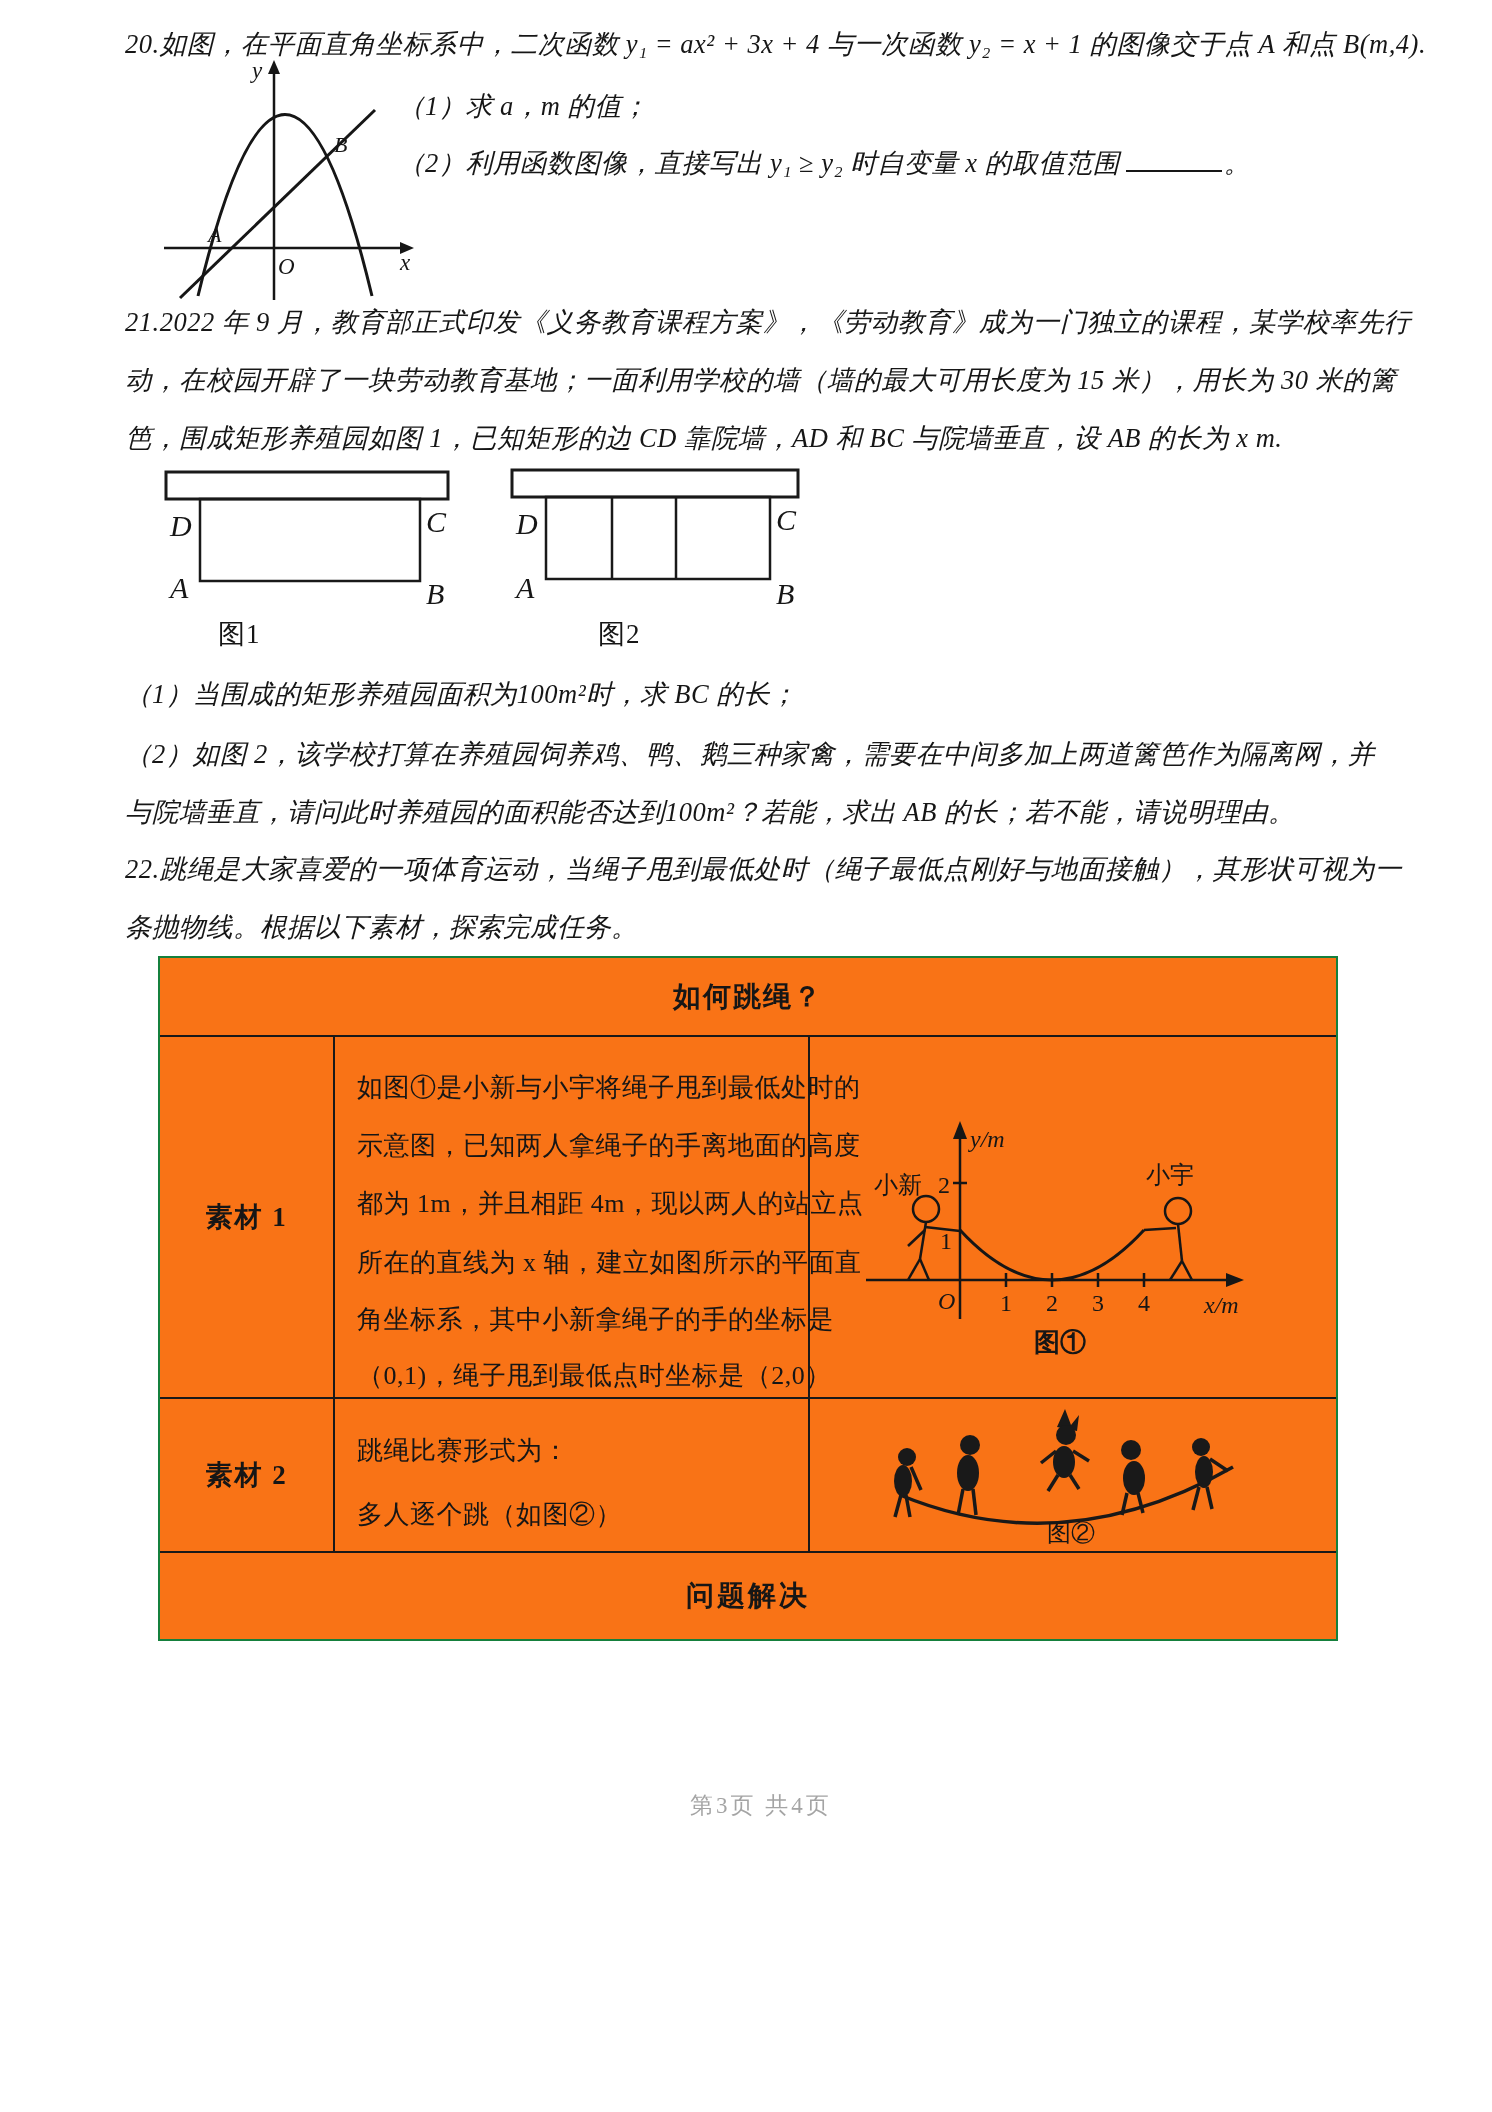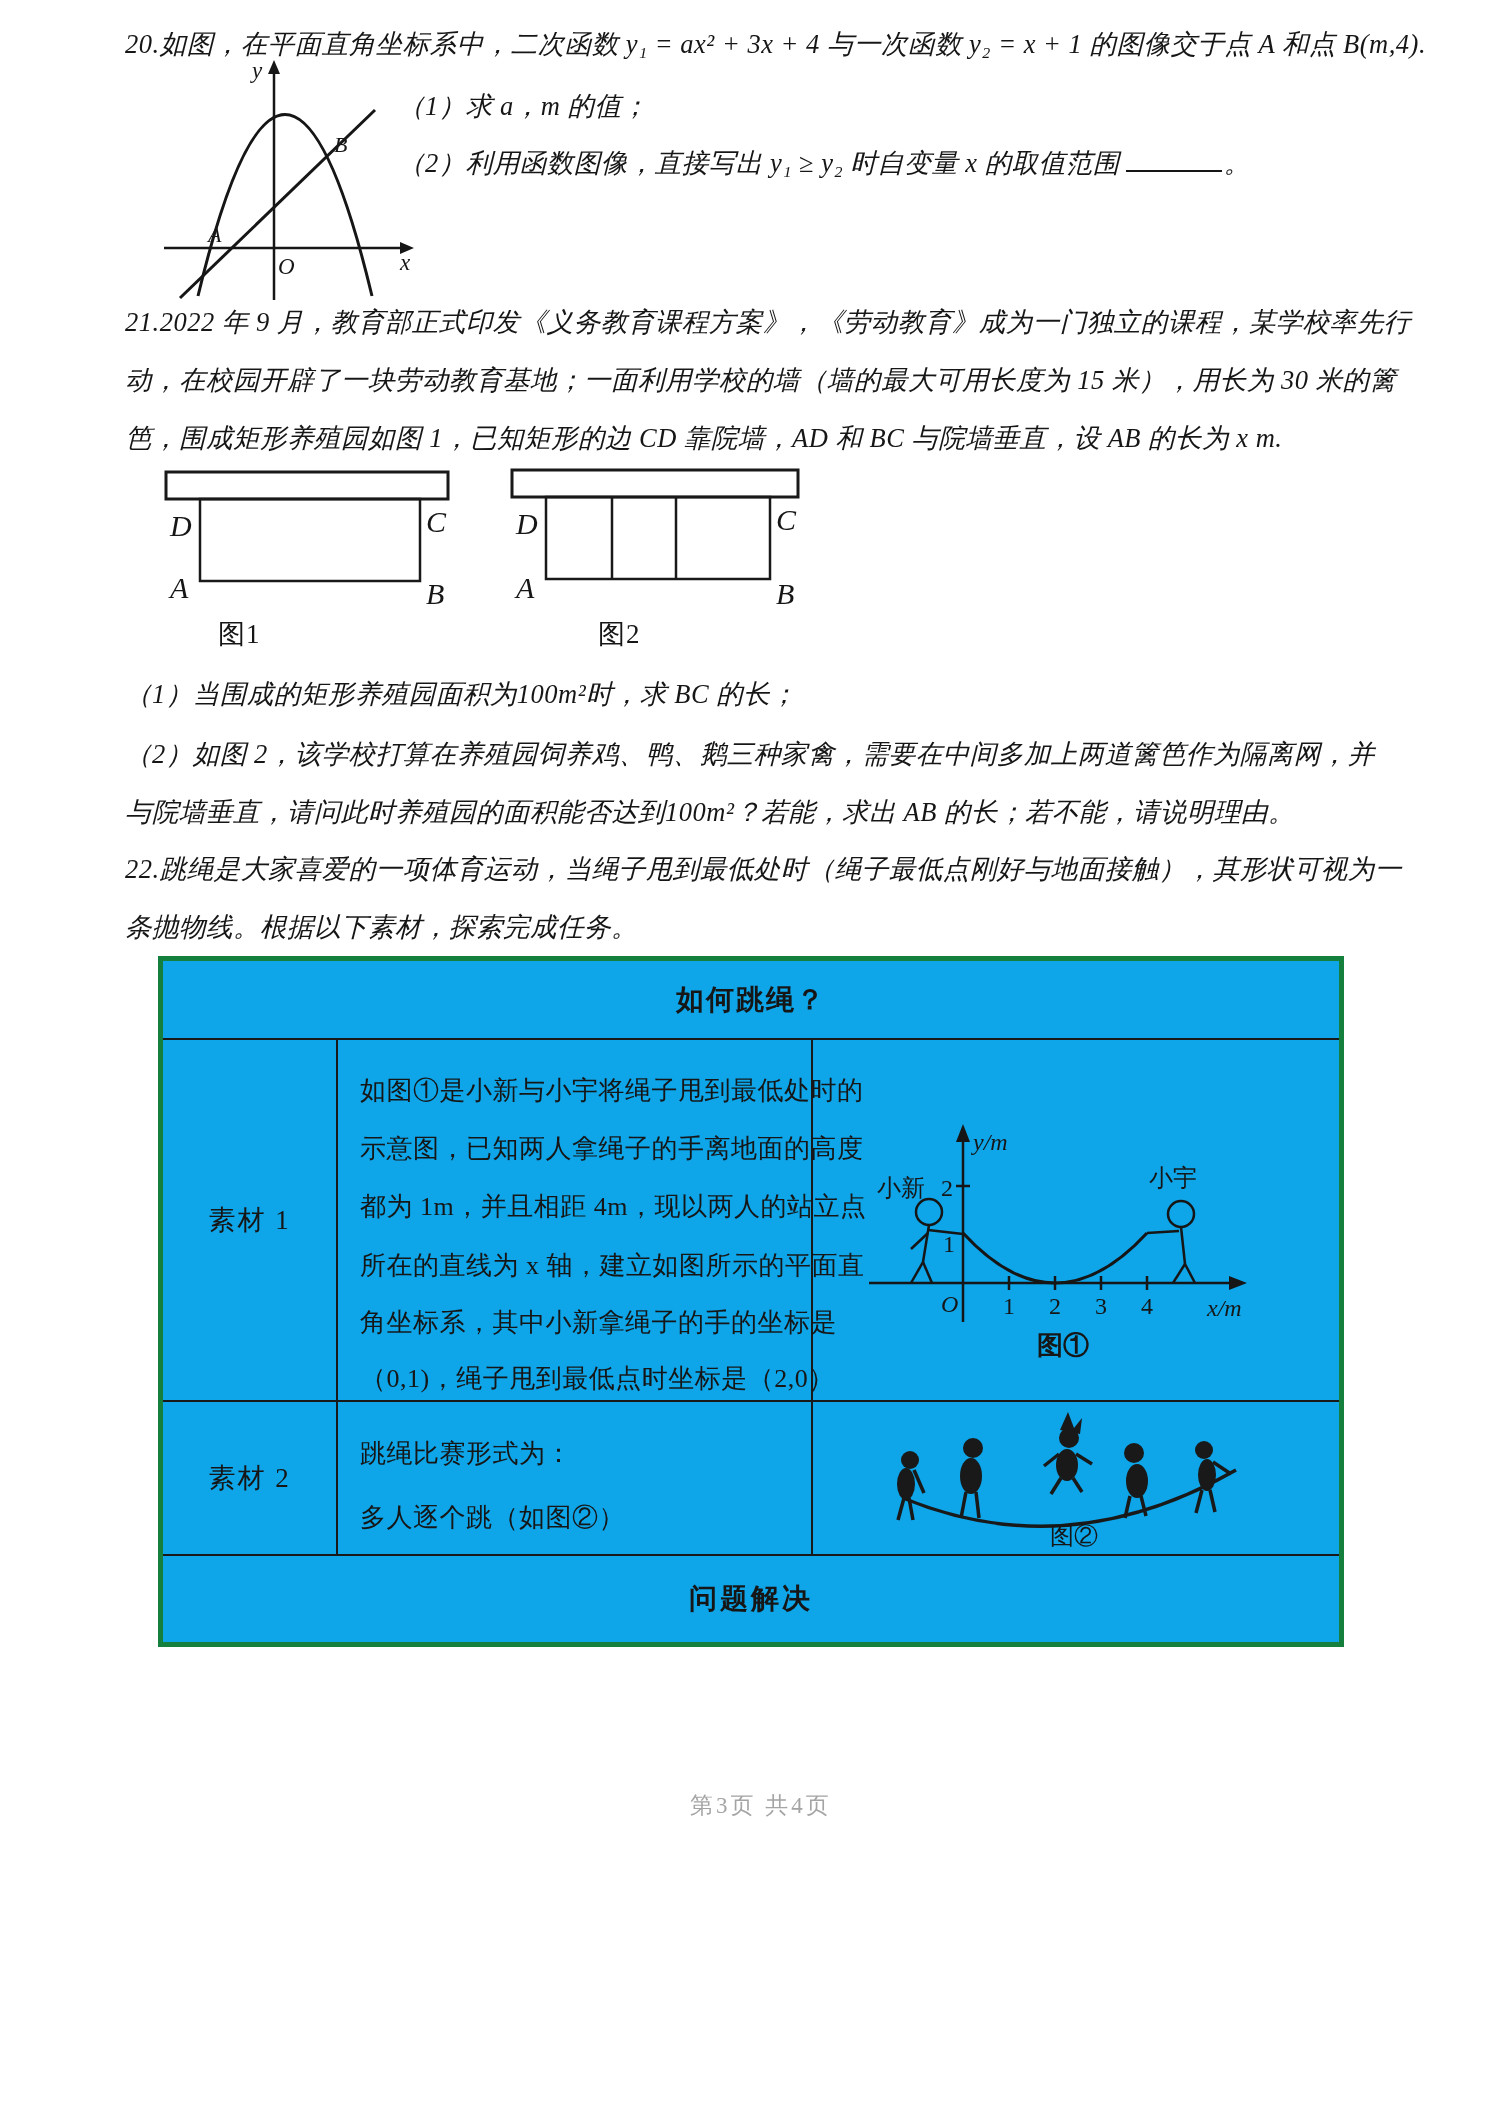--- a/index.html
+++ b/index.html
@@ -9,27 +9,27 @@
     overflow:hidden;margin:0 auto;
   }
   .line{position:absolute;font-size:26.5px;letter-spacing:.5px;white-space:nowrap;font-style:italic;}
   .blank{display:inline-block;width:96px;height:26px;border-bottom:2px solid #161616;margin:0 2px 0 6px;vertical-align:baseline;}
   .caption{position:absolute;font-size:27px;letter-spacing:1px;}
   svg{position:absolute;}
   svg text{font-family:"Liberation Serif","DejaVu Serif",serif;fill:#161616;}
   
   .task-table{
     position:absolute;left:158px;top:956px;width:1176px;
-    border:5px solid #15803d;background:#0ea5e9;
+    border:2px solid #15803d;background:#f97316;
   }
   .t-header{height:77px;display:flex;align-items:center;justify-content:center;
     font-size:28px;font-weight:bold;letter-spacing:2px;}
   .t-row{display:flex;border-top:2px solid #191919;}
   .t-label{width:173px;border-right:2px solid #191919;display:flex;align-items:center;
-    justify-content:center;font-size:27px;font-weight:normal;letter-spacing:2px;flex:none;}
+    justify-content:center;font-size:27px;font-weight:bold;letter-spacing:2px;flex:none;}
   .t-text{width:473px;border-right:2px solid #191919;position:relative;flex:none;}
   .t-fig{flex:1;position:relative;}
   .t-text .cellline{position:absolute;left:22px;font-size:26px;letter-spacing:.5px;white-space:nowrap;}
   .t-section{height:86px;display:flex;align-items:center;justify-content:center;
     font-size:28px;font-weight:bold;letter-spacing:3px;}
   .t-taskcontent{flex:1;display:flex;align-items:center;padding-left:26px;font-size:26px;letter-spacing:.5px;}
   .footer{position:absolute;font-size:23px;color:#8e8e8e;letter-spacing:3px;opacity:.8;text-align:center;}
 </style>
 </head>
 <body>

